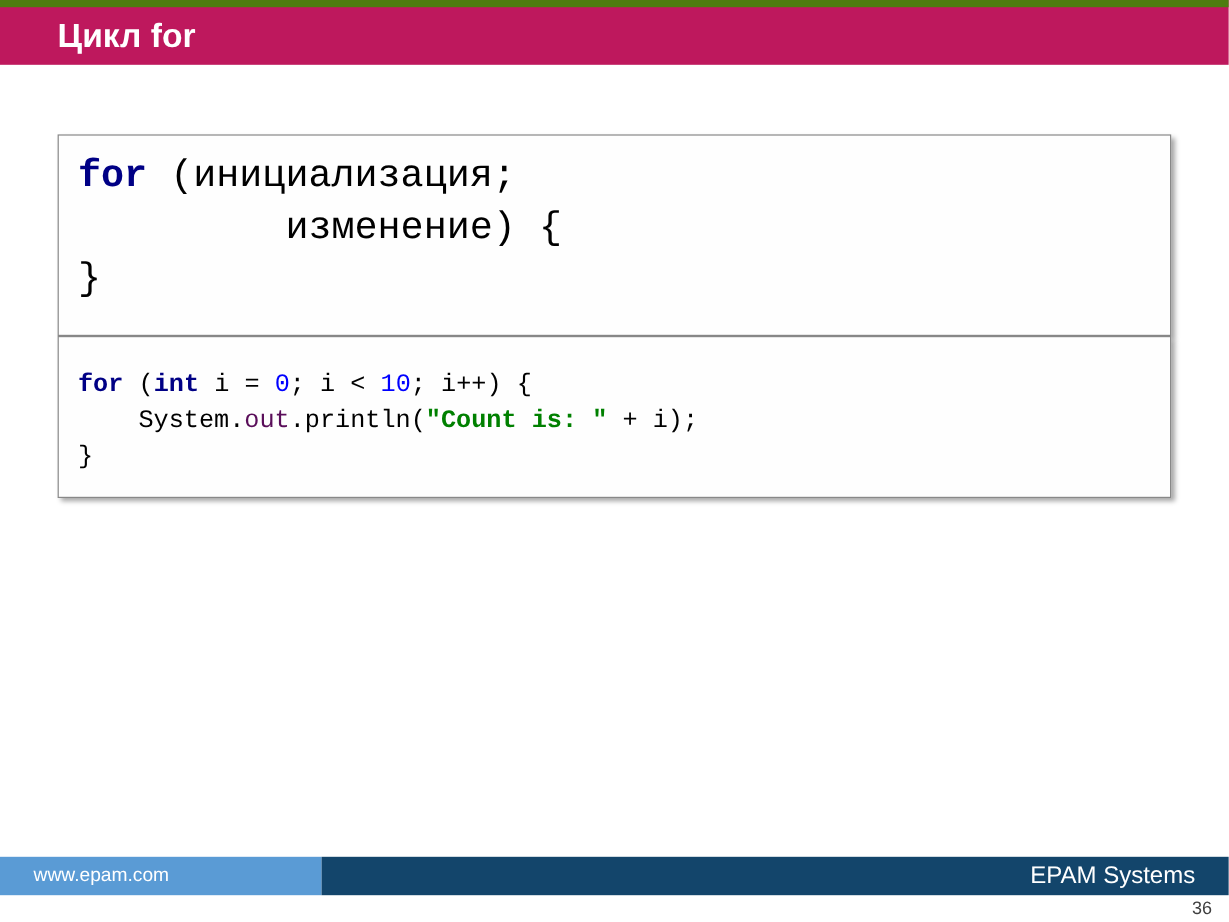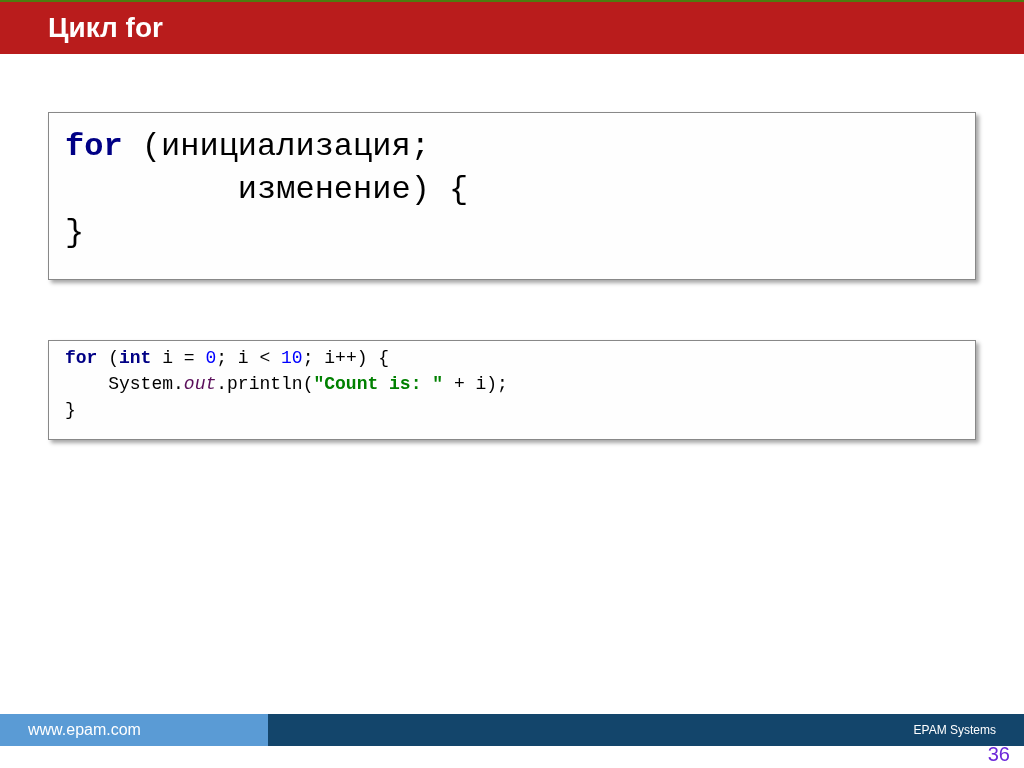--- a/index.html
+++ b/index.html
@@ -9,54 +9,53 @@
     }
     body {
       width: 1024px;
       height: 768px;
       font-family: 'Segoe UI', Tahoma, Arial, sans-serif;
       background: #ffffff;
       position: relative;
       overflow: hidden;
     }
     .header-bar {
-      background: #b91c1c;
+      background: #be185d;
       color: #ffffff;
       font-size: 28px;
       font-weight: bold;
       padding: 10px 48px;
       height: 54px;
       display: flex;
       align-items: center;
-      border-top: 2px solid #4d7c0f;
+      border-top: 6px solid #4d7c0f;
     }
     .content {
       padding: 58px 48px 0 48px;
     }
     .code-box {
       background: #fefefe;
       border: 1px solid #888;
       box-shadow: 3px 3px 4px rgba(0,0,0,0.35);
       padding: 12px 16px 24px 16px;
       font-family: Consolas, 'Courier New', monospace;
       font-size: 32px;
       line-height: 1.35;
-      margin-bottom: 60px;
       white-space: pre;
     }
     .code-box.small {
-      font-size: 18px;
-      padding: 4px 16px 16px 16px;
+      font-size: 21px;
+      padding: 26px 16px 16px 16px;
       line-height: 1.45;
     }
     .kw { color: #000085; font-weight: bold; }
     .comment { color: #7a7a7a; }
     .num { color: #0000ff; }
     .str { color: #008000; font-weight: bold; }
-    .field { color: #5a0e5a; font-style: italic; }
+    .field { color: #5a0e5a; }
     .txt { color: #000000; }
     .footer {
       position: absolute;
       bottom: 22px;
       left: 0;
       width: 100%;
       height: 32px;
       display: flex;
     }
     .footer-left {
@@ -69,28 +68,28 @@
       width: 268px;
     }
     .footer-right {
       background: #13456b;
       color: #ffffff;
       flex: 1;
       display: flex;
       align-items: center;
       justify-content: flex-end;
       padding-right: 28px;
-      font-size: 12px;
+      font-size: 20px;
     }
     .page-num {
       position: absolute;
       bottom: 2px;
       right: 14px;
-      color: #6d28d9;
-      font-size: 20px;
+      color: #404040;
+      font-size: 15px;
     }
   </style>
 </head>
 <body>
 
 <div class="header-bar">
   <span>Цикл for</span>
 </div>
 
 <div class="content">

